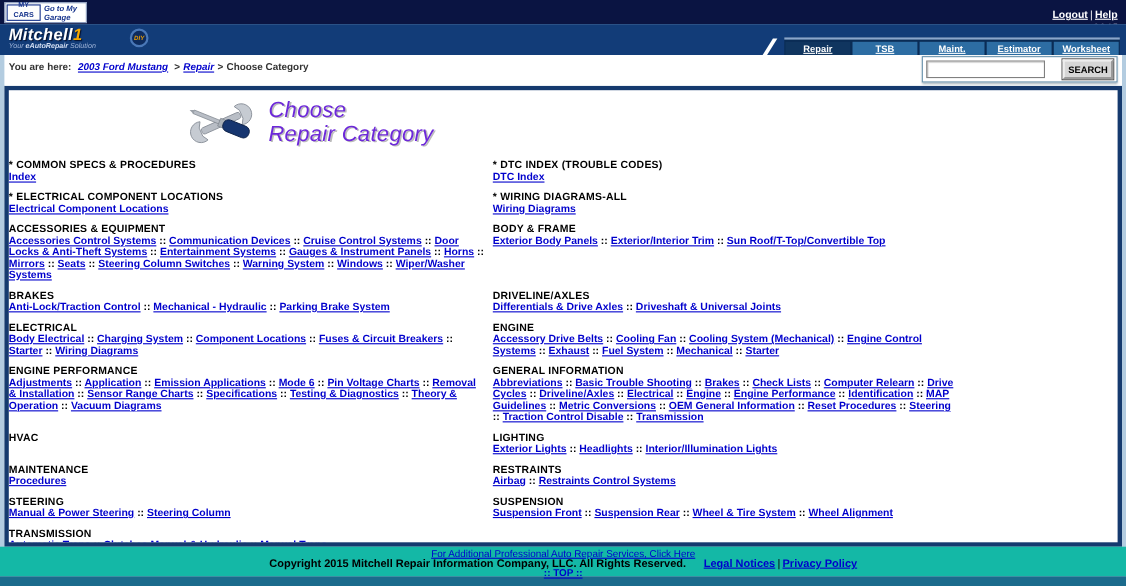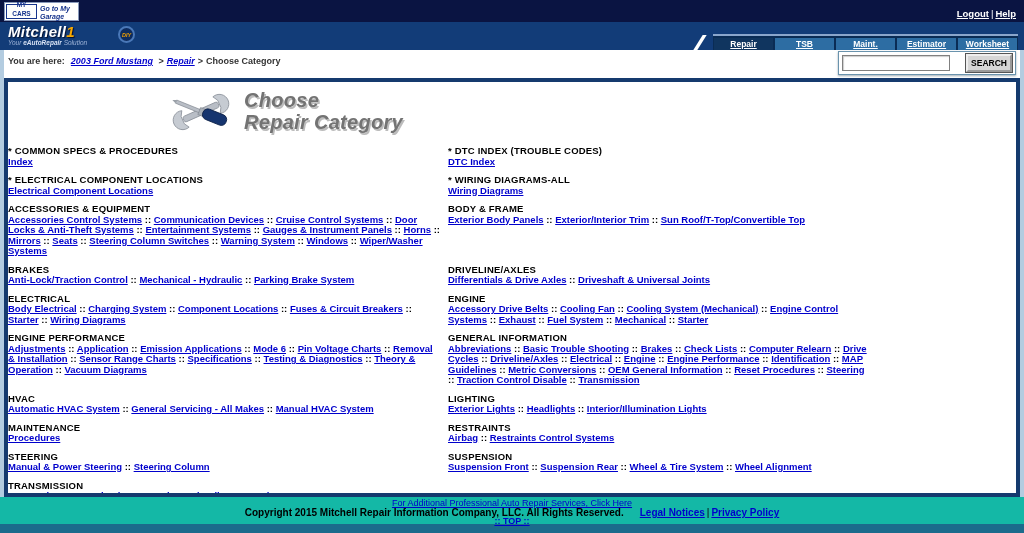--- a/index.html
+++ b/index.html
@@ -57,22 +57,22 @@
     align-items:center; padding:2px 3px; gap:16px; }
   .search-input { width:108px; height:16px; border:1px solid #808080;
     box-shadow:inset 1px 1px 1px #ccc; font-size:10px; padding:0 2px; outline:none; }
   .search-btn { height:18px; background:#d6d6d6; border:2px outset #eee;
     box-shadow:0 0 0 1px #555; font-family:"Liberation Sans",sans-serif;
     font-size:8.5px; font-weight:bold; color:#000; padding:0 3px; cursor:pointer; }
 
   
   .panel { margin:0 4px; height:419px; background:#fff; border:4px solid #153a6e; overflow:hidden; }
   .choose-header { display:flex; align-items:flex-start; gap:12px; margin:7px 0 11px 162px; height:46px; }
-  .choose-title { font-size:20px; line-height:22px; font-weight:bold; font-style:italic;
-    color:#737373; text-shadow:1.5px 1.5px 0 #bcbcbc; letter-spacing:0.3px; }
+  .choose-title { font-size:20px; line-height:22px; font-weight:normal; font-style:italic;
+    color:#6d28d9; text-shadow:1.5px 1.5px 0 #bcbcbc; letter-spacing:0.3px; }
 
   
   .cat-grid { display:grid; grid-template-columns:432px 424px; column-gap:8px;
     }
   .cat-cell { margin-bottom:8px; }
   .cat-head { font-size:9.5px; line-height:10.5px; font-weight:bold; color:#000;
     letter-spacing:0.2px; }
   .cat-links { font-size:9.5px; line-height:10.5px; font-weight:bold; color:#000; }
   .cat-links a { color:#0000cc; text-decoration:underline; }
 
@@ -199,21 +199,20 @@
       <div class="cat-cell">
         <div class="cat-head">ENGINE PERFORMANCE</div>
         <div class="cat-links"><a>Adjustments</a> :: <a>Application</a> :: <a>Emission Applications</a> :: <a>Mode 6</a> :: <a>Pin Voltage Charts</a> :: <a>Removal &amp; Installation</a> :: <a>Sensor Range Charts</a> :: <a>Specifications</a> :: <a>Testing &amp; Diagnostics</a> :: <a>Theory &amp; Operation</a> :: <a>Vacuum Diagrams</a></div>
       </div>
       <div class="cat-cell">
         <div class="cat-head">GENERAL INFORMATION</div>
         <div class="cat-links"><a>Abbreviations</a> :: <a>Basic Trouble Shooting</a> :: <a>Brakes</a> :: <a>Check Lists</a> :: <a>Computer Relearn</a> :: <a>Drive Cycles</a> :: <a>Driveline/Axles</a> :: <a>Electrical</a> :: <a>Engine</a> :: <a>Engine Performance</a> :: <a>Identification</a> :: <a>MAP Guidelines</a> :: <a>Metric Conversions</a> :: <a>OEM General Information</a> :: <a>Reset Procedures</a> :: <a>Steering</a> :: <a>Traction Control Disable</a> :: <a>Transmission</a></div>
       </div>
       <div class="cat-cell">
         <div class="cat-head">HVAC</div>
-        <div class="cat-links"><a>Automatic HVAC System</a> :: <a>General Servicing - All Makes</a> :: <a>Manual HVAC System</a></div>
       </div>
       <div class="cat-cell">
         <div class="cat-head">LIGHTING</div>
         <div class="cat-links"><a>Exterior Lights</a> :: <a>Headlights</a> :: <a>Interior/Illumination Lights</a></div>
       </div>
       <div class="cat-cell">
         <div class="cat-head">MAINTENANCE</div>
         <div class="cat-links"><a>Procedures</a></div>
       </div>
       <div class="cat-cell">

